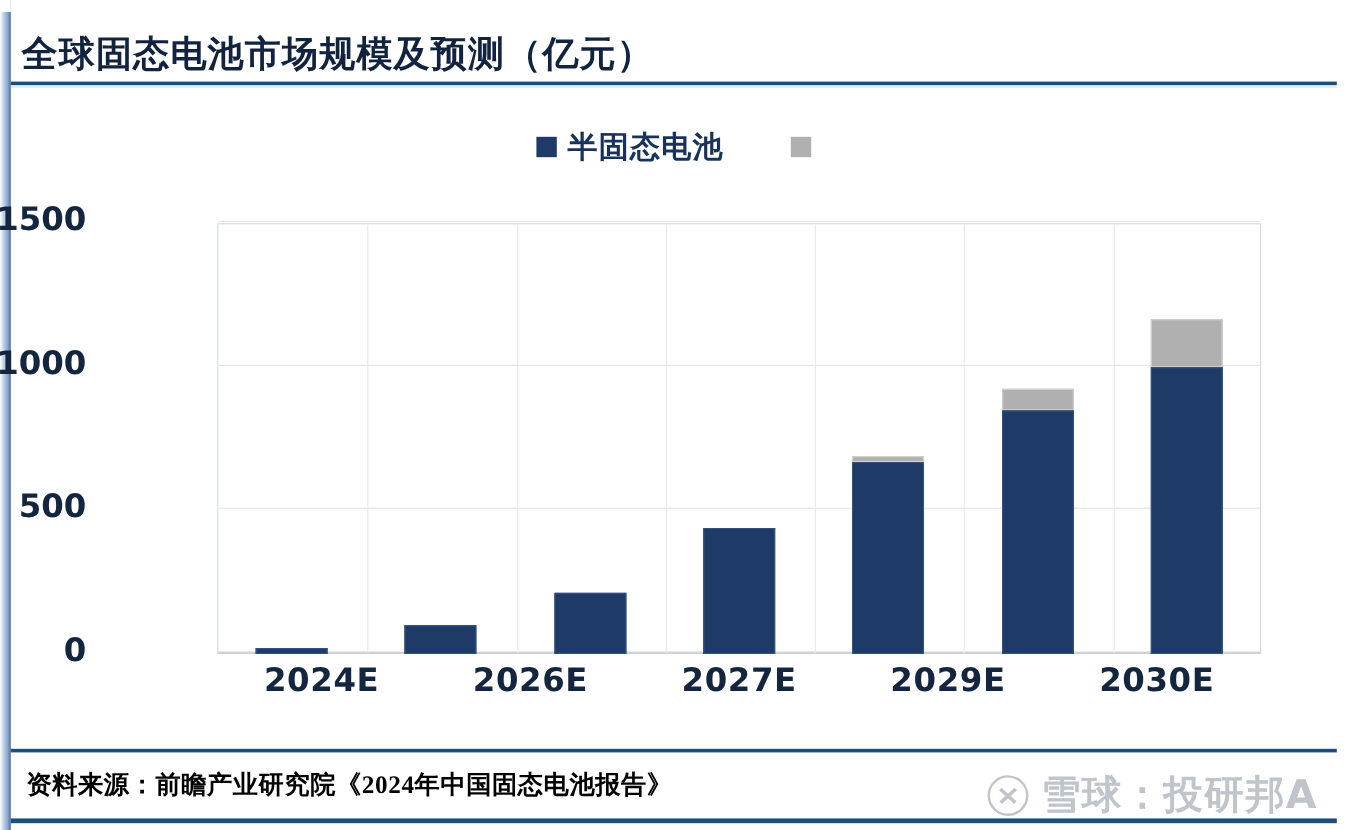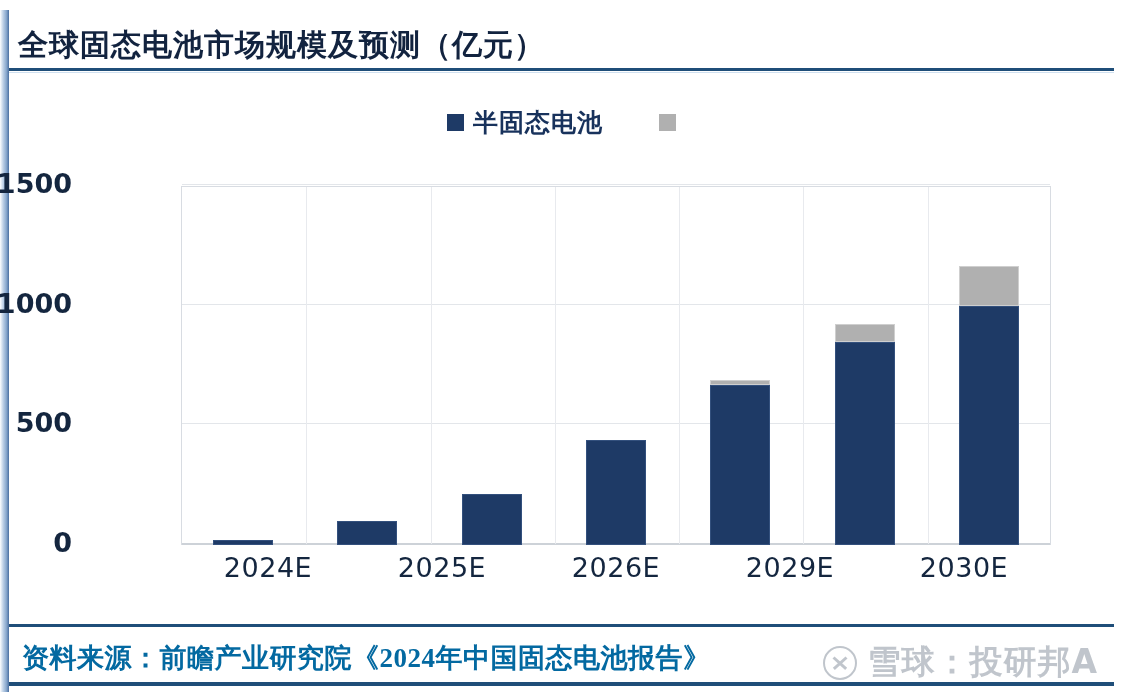--- a/index.html
+++ b/index.html
@@ -97,34 +97,34 @@
   }
   .seg-solid{background:#b0b0b0;border:1px solid #cfcfcf;box-sizing:border-box;}
   .seg-semi{background:#1e3a66;border:1px solid #33507d;box-sizing:border-box;}
   
   .xlabels{
     position:absolute;left:172px;top:474px;width:870px;
     display:flex;
   }
   .xlab{
     flex:1 1 0;text-align:center;
-    font-size:27px;font-weight:400;color:#14263f;letter-spacing:0.5px;
+    font-size:27px;font-weight:700;color:#14263f;letter-spacing:0.5px;
     font-family:"DejaVu Sans","Liberation Sans",sans-serif;
   }
   
   .rule-foot-top{
     position:absolute;left:9px;top:624px;width:1105px;height:3px;background:#1f4e79;
   }
   .rule-foot-bot{
     position:absolute;left:9px;top:682px;width:1105px;height:4px;background:#1f4e79;
   }
   .source{
     position:absolute;left:22px;top:640px;
     font-family:"Liberation Serif","DejaVu Serif",serif;
-    font-size:27px;font-weight:700;color:#0369a1;letter-spacing:0.5px;
+    font-size:21px;font-weight:700;color:#000000;letter-spacing:0.5px;
     white-space:nowrap;
   }
   .watermark{
     position:absolute;right:26px;top:640px;
     display:flex;align-items:center;gap:10px;
     opacity:0.62;
   }
   .wm-logo{
     width:30px;height:30px;border-radius:50%;
     border:2px solid #9aa3ad;
@@ -218,22 +218,22 @@
         <div class="slot">
           <div class="bar">
             <div class="seg-solid" style="height: 39.49px;"></div>
             <div class="seg-semi" style="height: 239.333px;"></div>
           </div>
         </div>
       </div>
 
     <div class="xlabels" id="xlabels">
         <div class="xlab">2024E</div>
-        <div class="xlab">2025E</div>
         <div class="xlab">2026E</div>
+        <div class="xlab">2027E</div>
         <div class="xlab">2029E</div>
         <div class="xlab">2030E</div>
       </div>
 
     <div id="ylabels">
         <div class="ylab" style="top: 449px;">0</div>
         <div class="ylab" style="top: 329.333px;">500</div>
         <div class="ylab" style="top: 209.667px;">1000</div>
         <div class="ylab" style="top: 90px;">1500</div>
       </div>

